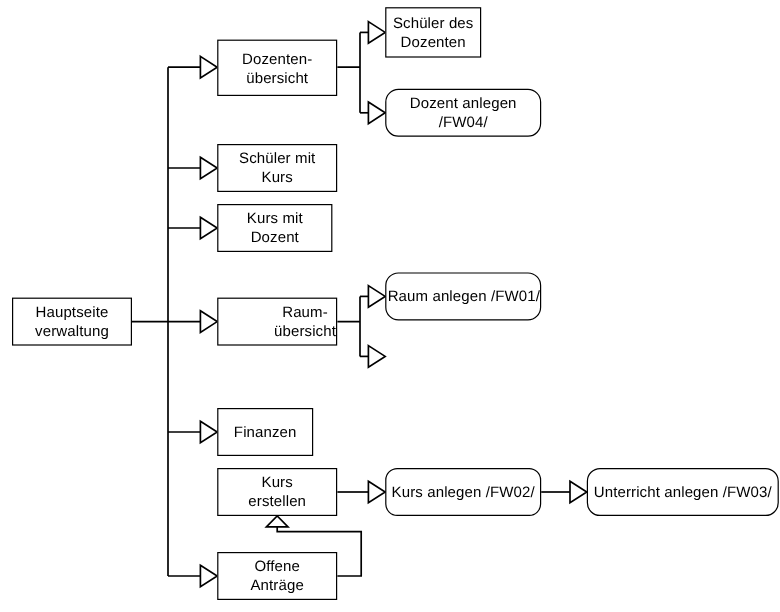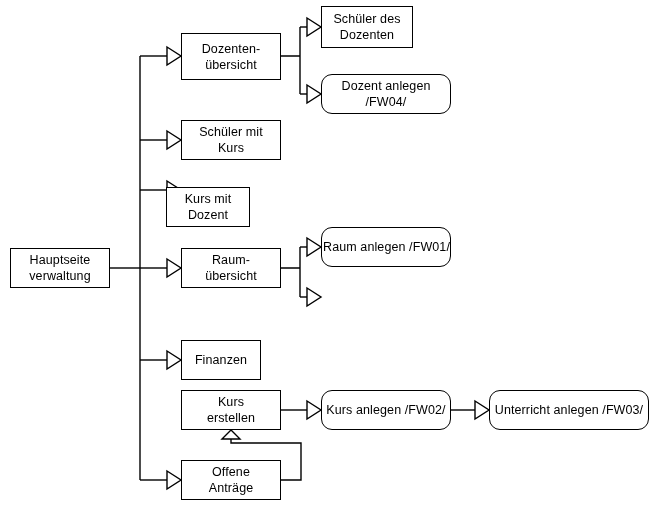--- a/index.html
+++ b/index.html
@@ -102,59 +102,59 @@
   <div class="node" style="left:10px; top:248px; width:100px; height:40px;">
     <span class="node-label">Hauptseite
 verwaltung</span>
   </div>
 
   <div class="node" style="left:181px; top:33px; width:100px; height:47px;">
     <span class="node-label">Dozenten-
 übersicht</span>
   </div>
 
-  <div class="node" style="left:321px; top:6px; width:92px; height:42px;">
+  <div class="node" style="left:321px; top:6px; width:80px; height:42px;">
     <span class="node-label">Schüler des
 Dozenten</span>
   </div>
 
   <div class="node rounded" style="left:321px; top:74px; width:130px; height:40px;">
     <span class="node-label">Dozent anlegen /FW04/</span>
   </div>
 
   <div class="node" style="left:181px; top:120px; width:100px; height:40px;">
     <span class="node-label">Schüler mit
 Kurs</span>
   </div>
 
-  <div class="node" style="left:166px; top:170px; width:84px; height:40px;margin-top:17px;">
+  <div class="node" style="left:181px; top:170px; width:96px; height:40px;">
     <span class="node-label">Kurs mit
 Dozent</span>
   </div>
 
-  <div class="node" style="left:181px; top:248px; width:100px; height:40px;">
+  <div class="node" style="left:181px; top:248px; width:100px; height:40px;justify-content:flex-end;">
     <span class="node-label">Raum-
 übersicht</span>
   </div>
 
   <div class="node rounded" style="left:321px; top:227px; width:130px; height:40px;justify-content:flex-end;">
     <span class="node-label">Raum anlegen /FW01/</span>
   </div>
 
 
   <div class="node" style="left:181px; top:340px; width:80px; height:40px;">
     <span class="node-label">Finanzen</span>
   </div>
 
   <div class="node" style="left:181px; top:390px; width:100px; height:40px;">
     <span class="node-label">Kurs
 erstellen</span>
   </div>
 
-  <div class="node rounded" style="left:321px; top:390px; width:130px; height:40px;">
+  <div class="node rounded" style="left:321px; top:390px; width:130px; height:40px;border-radius:10px;">
     <span class="node-label">Kurs anlegen /FW02/</span>
   </div>
 
   <div class="node rounded" style="left:489px; top:390px; width:160px; height:40px;text-align:center;">
     <span class="node-label">Unterricht anlegen /FW03/</span>
   </div>
 
   <div class="node" style="left:181px; top:460px; width:100px; height:40px;">
     <span class="node-label">Offene
 Anträge</span>

